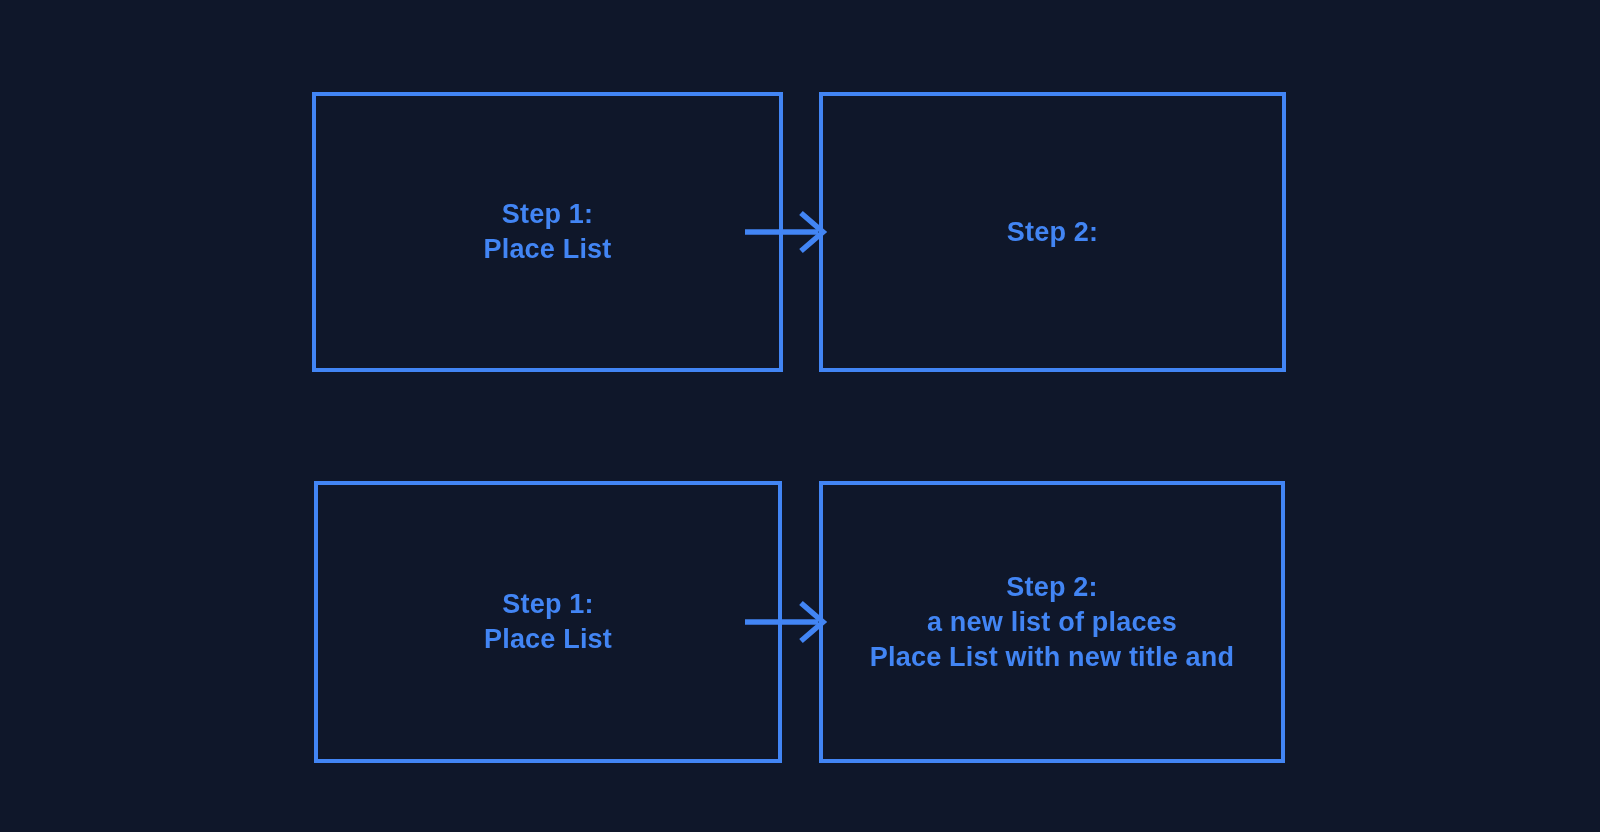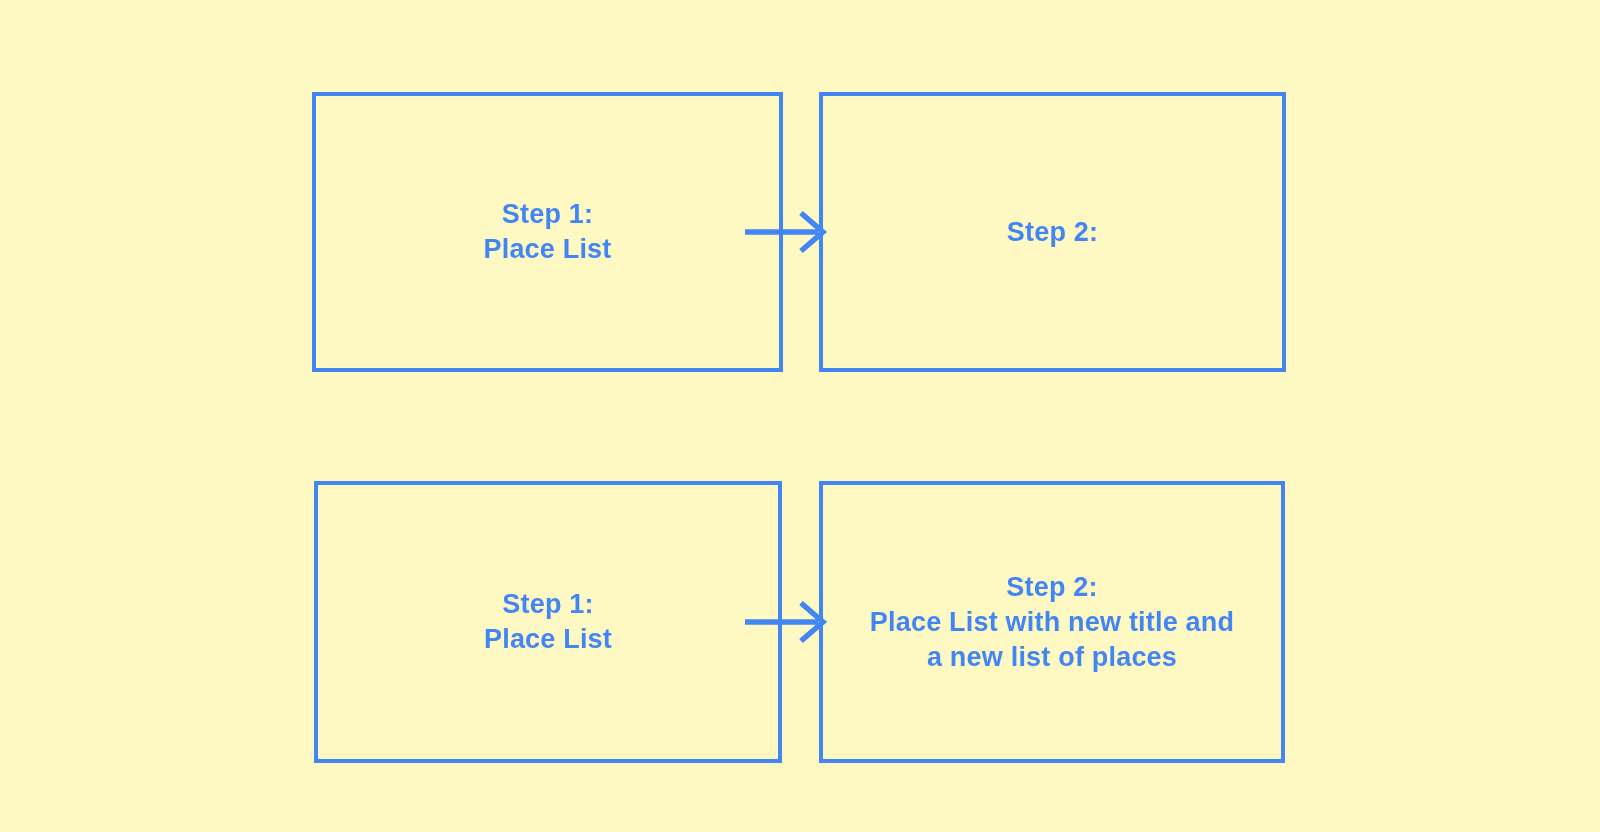--- a/index.html
+++ b/index.html
@@ -8,21 +8,21 @@
     width: 1600px;
     height: 832px;
     background: #000000;
     overflow: hidden;
     font-family: "Liberation Sans", sans-serif;
   }
   .canvas {
     position: relative;
     width: 1600px;
     height: 832px;
-    background: #fef9c3;
+    background: #0f172a;
   }
   .box {
     position: absolute;
     box-sizing: border-box;
     border: 4px solid #4285F4;
     background: transparent;
     display: flex;
     align-items: center;
     justify-content: center;
     text-align: center;
@@ -85,18 +85,18 @@
   </div>
 
   <svg class="arrow arrow-2" viewBox="0 0 86 44">
     <line x1="3" y1="22" x2="76" y2="22" stroke-width="5.5"></line>
     <polyline points="59,3 81,22 59,41" stroke-width="5.5"></polyline>
   </svg>
 
   <div class="box box-4">
     <div class="label">
       <span>Step 2:</span>
+      <span>a new list of places</span>
       <span>Place List with new title and</span>
-      <span>a new list of places</span>
     </div>
   </div>
 
 </div>
 
 </body></html>

